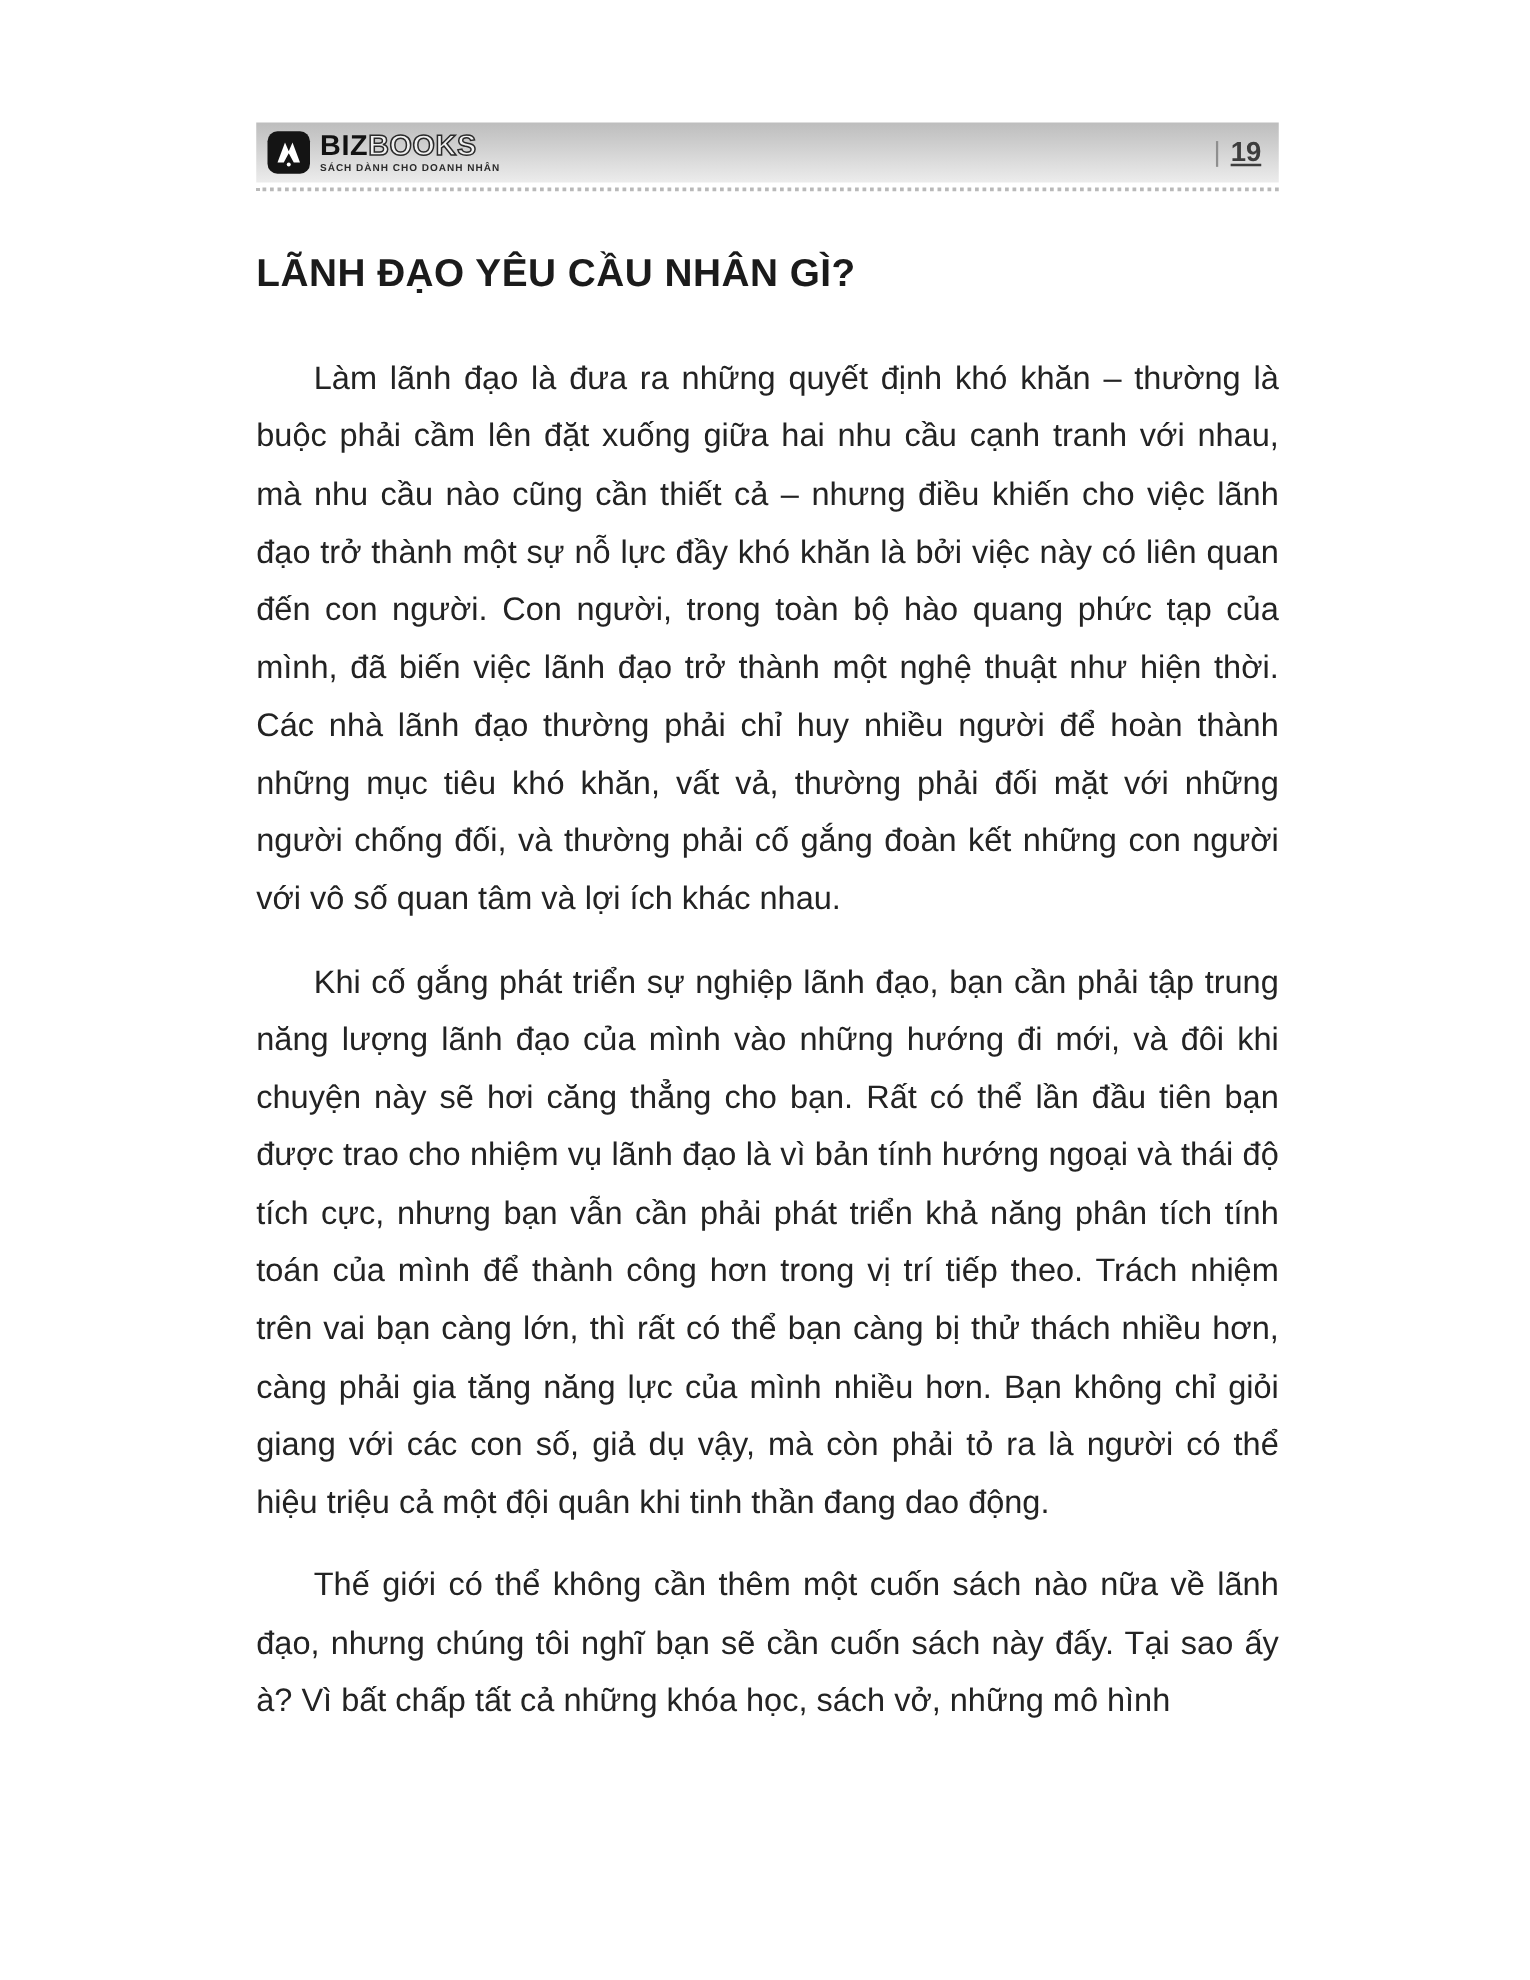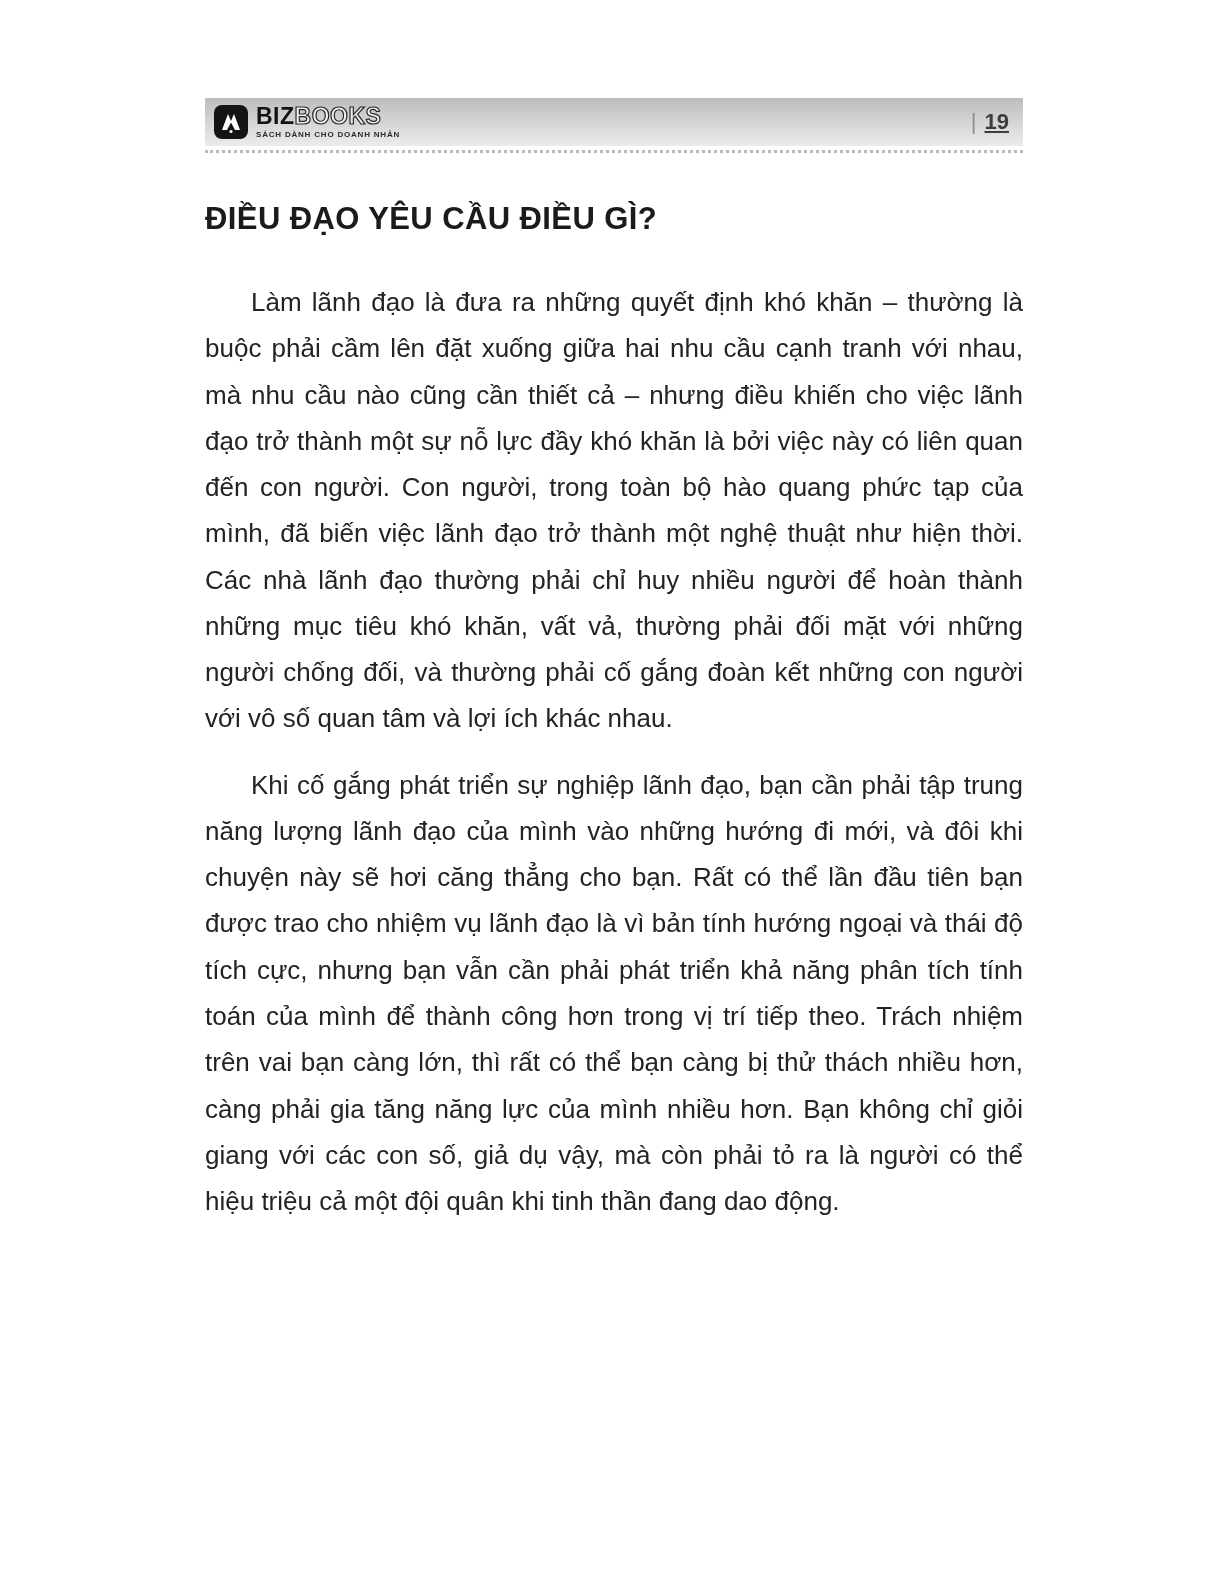--- a/index.html
+++ b/index.html
@@ -124,19 +124,20 @@
         </span>
       </div>
       <div class="page-num">
         <span class="sep">|</span>
         <span class="num">19</span>
       </div>
     </div>
 
     <div class="dotted-divider"></div>
 
-    <h1 class="chapter-title">ĐIỀU ĐẠO YÊU CẦU ĐIỀU GÌ?</h1>
+    <h1 class="chapter-title">LÃNH ĐẠO YÊU CẦU NHÂN GÌ?</h1>
 
     <p class="para">Làm lãnh đạo là đưa ra những quyết định khó khăn – thường là buộc phải cầm lên đặt xuống giữa hai nhu cầu cạnh tranh với nhau, mà nhu cầu nào cũng cần thiết cả – nhưng điều khiến cho việc lãnh đạo trở thành một sự nỗ lực đầy khó khăn là bởi việc này có liên quan đến con người. Con người, trong toàn bộ hào quang phức tạp của mình, đã biến việc lãnh đạo trở thành một nghệ thuật như hiện thời. Các nhà lãnh đạo thường phải chỉ huy nhiều người để hoàn thành những mục tiêu khó khăn, vất vả, thường phải đối mặt với những người chống đối, và thường phải cố gắng đoàn kết những con người với vô số quan tâm và lợi ích khác nhau.</p>
     <p class="para">Khi cố gắng phát triển sự nghiệp lãnh đạo, bạn cần phải tập trung năng lượng lãnh đạo của mình vào những hướng đi mới, và đôi khi chuyện này sẽ hơi căng thẳng cho bạn. Rất có thể lần đầu tiên bạn được trao cho nhiệm vụ lãnh đạo là vì bản tính hướng ngoại và thái độ tích cực, nhưng bạn vẫn cần phải phát triển khả năng phân tích tính toán của mình để thành công hơn trong vị trí tiếp theo. Trách nhiệm trên vai bạn càng lớn, thì rất có thể bạn càng bị thử thách nhiều hơn, càng phải gia tăng năng lực của mình nhiều hơn. Bạn không chỉ giỏi giang với các con số, giả dụ vậy, mà còn phải tỏ ra là người có thể hiệu triệu cả một đội quân khi tinh thần đang dao động.</p>
+    <p class="para">Thế giới có thể không cần thêm một cuốn sách nào nữa về lãnh đạo, nhưng chúng tôi nghĩ bạn sẽ cần cuốn sách này đấy. Tại sao ấy à? Vì bất chấp tất cả những khóa học, sách vở, những mô hình</p>
 
   </div>
 </div>
 
 </body></html>

